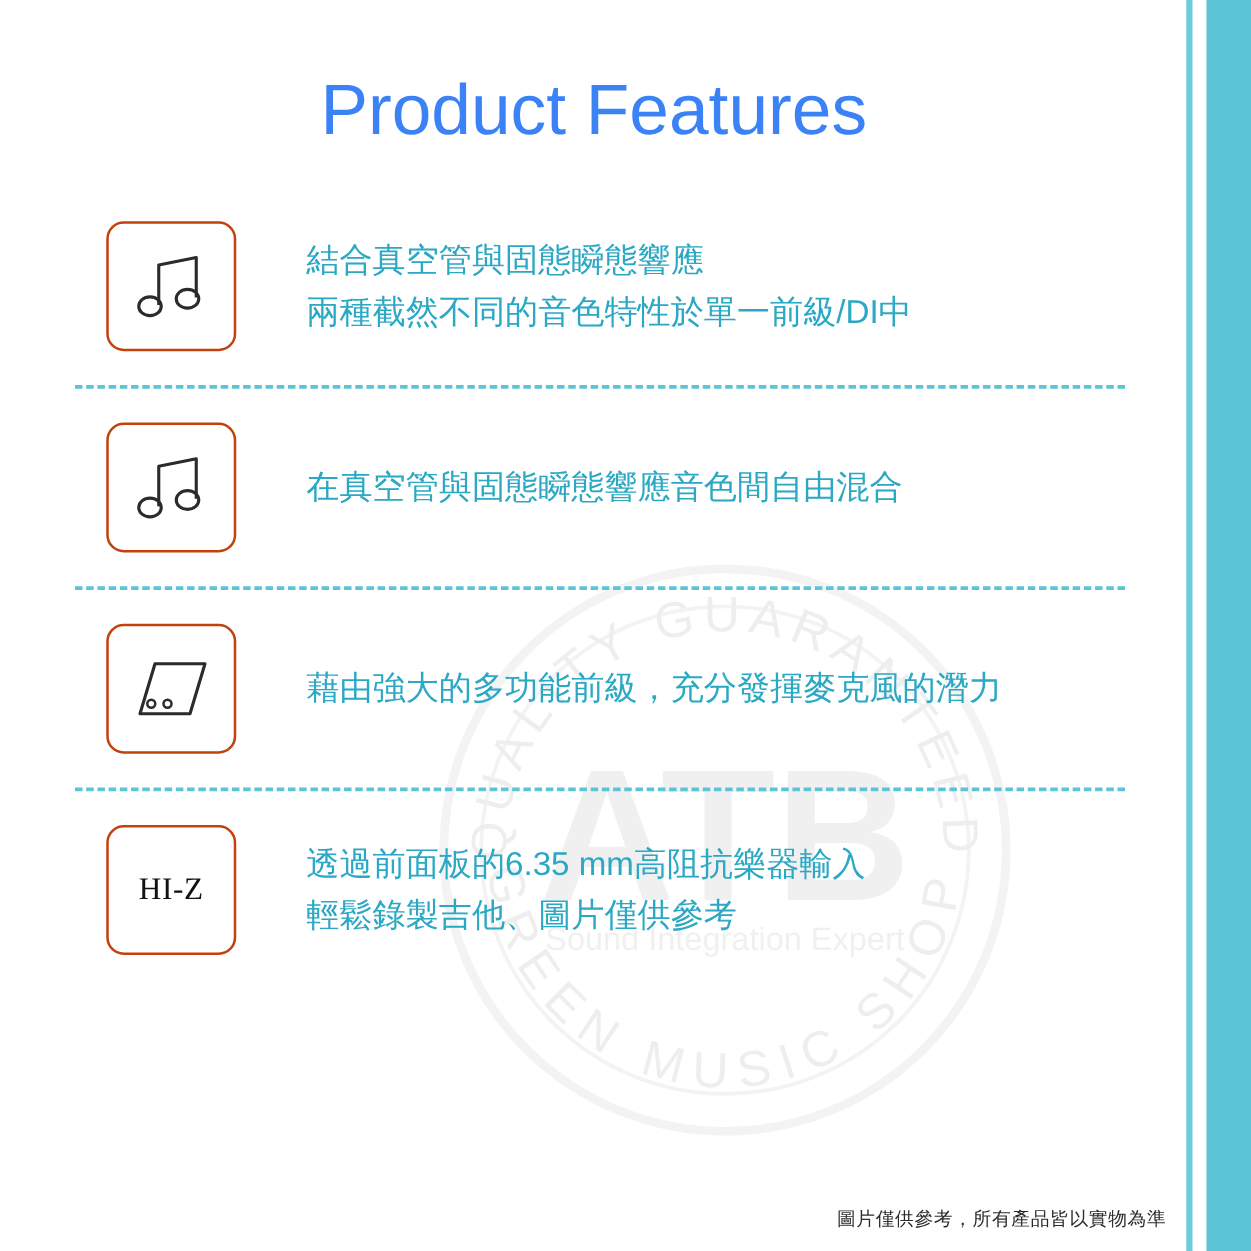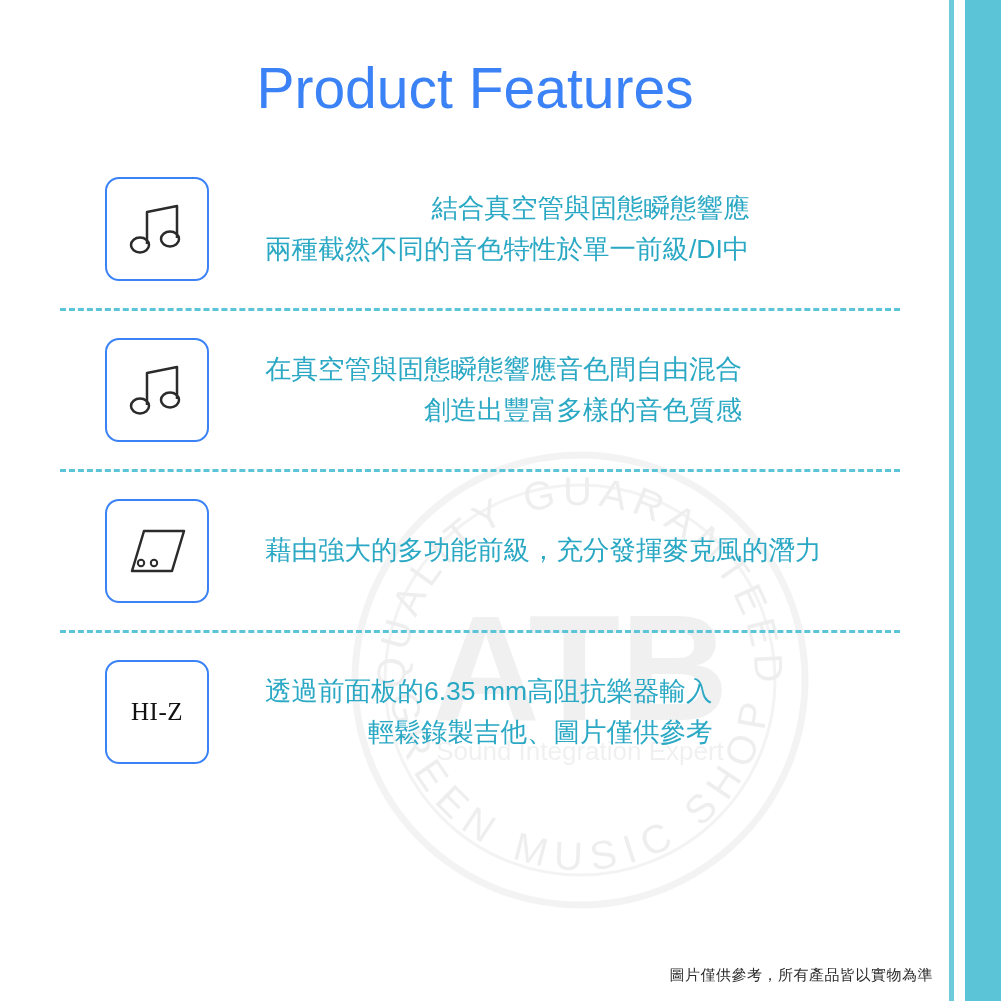--- a/index.html
+++ b/index.html
@@ -83,45 +83,44 @@
     position: relative;
     display: flex;
     align-items: center;
     height: 158px;
     padding-left: 85px;
     box-sizing: border-box;
   }
   .icon-box {
     width: 100px;
     height: 100px;
-    border: 2px solid #3b82f6;
+    border: 2px solid #c2410c;
     border-radius: 14px;
     background: rgba(255,255,255,0.0);
     display: flex;
     align-items: center;
     justify-content: center;
     flex: 0 0 auto;
-    margin-left: 20px;
   }
   .icon-box svg { display: block; }
   .hiz-text {
     font-family: "Liberation Serif", serif;
     font-size: 25px;
     color: #111111;
     letter-spacing: 0.5px;
   }
   .feature-text {
     margin-left: 56px;
     color: #2aa8c4;
     font-size: 26.5px;
     line-height: 1.55;
     font-family: "Liberation Sans", sans-serif;
     white-space: nowrap;
   }
-  .feature-text .line { display: block; text-align: right; }
+  .feature-text .line { display: block; }
 
   .divider {
     position: relative;
     height: 0;
     margin: 0 0 0 60px;
     width: 840px;
     border-top: 3px dashed #5bc4d6;
   }
 
   
@@ -186,21 +185,20 @@
     <div class="feature-row">
       <div class="icon-box">
         <svg width="56" height="58" viewBox="0 0 56 58">
           <path d="M18 44 L18 12 L48 6 L48 38" fill="none" stroke="#2b2b2b" stroke-width="2.5" stroke-linejoin="round"></path>
           <ellipse cx="11" cy="45" rx="9" ry="7.5" fill="none" stroke="#2b2b2b" stroke-width="2.5"></ellipse>
           <ellipse cx="41" cy="39" rx="9" ry="7.5" fill="none" stroke="#2b2b2b" stroke-width="2.5"></ellipse>
         </svg>
       </div>
       <div class="feature-text">
         <span class="line">在真空管與固態瞬態響應音色間自由混合</span>
-        <span class="line">創造出豐富多樣的音色質感</span>
       </div>
     </div>
 
     <div class="divider"></div>
 
     <div class="feature-row">
       <div class="icon-box">
         <svg width="66" height="56" viewBox="0 0 66 56">
           <path d="M8 48 L20 8 L60 8 L48 48 Z" fill="none" stroke="#2b2b2b" stroke-width="2.5" stroke-linejoin="round"></path>
           <circle cx="17" cy="40" r="3.2" fill="none" stroke="#2b2b2b" stroke-width="2"></circle>

